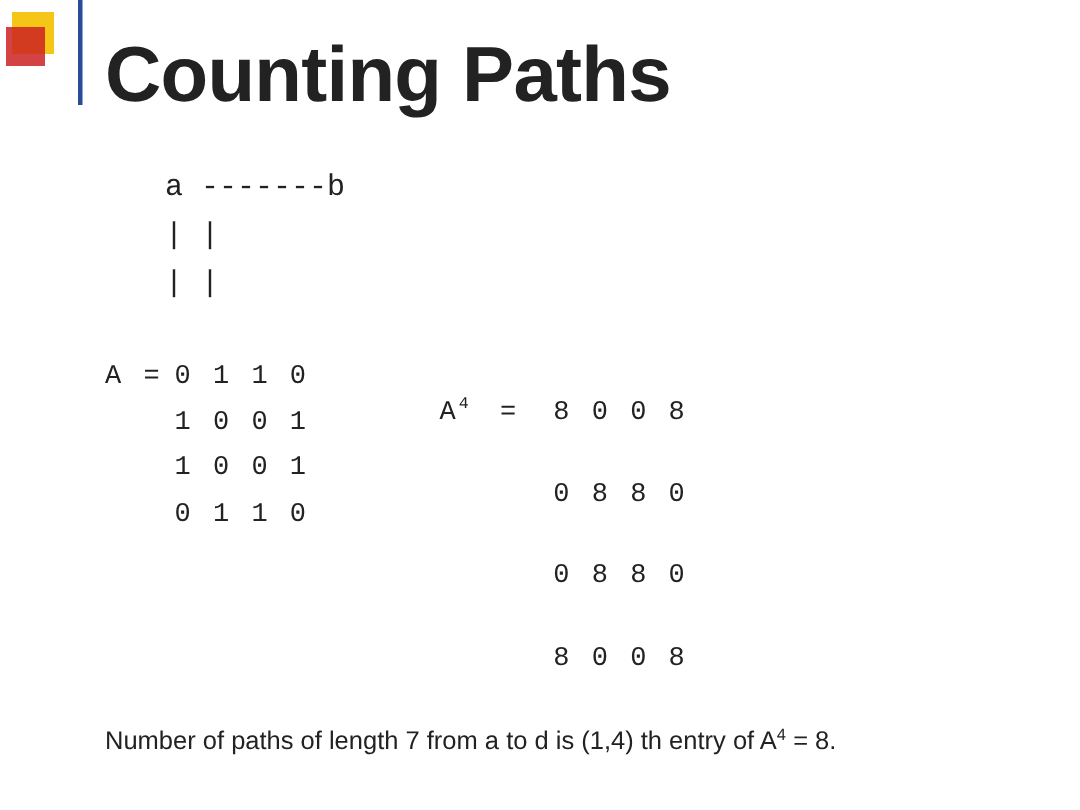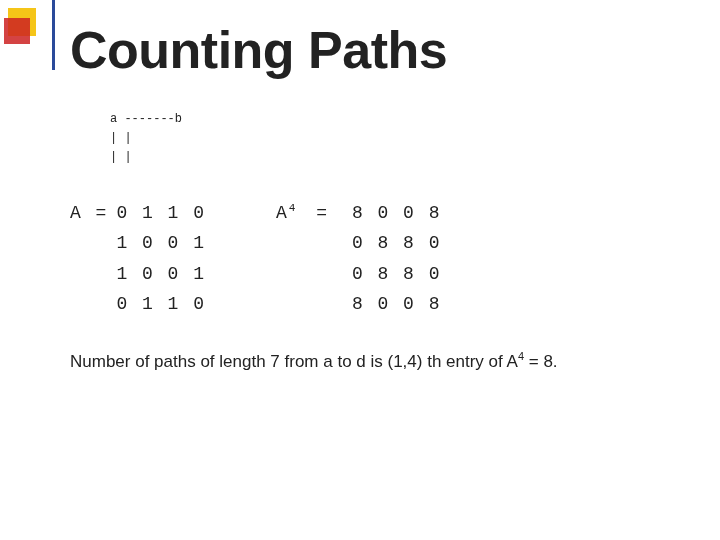--- a/index.html
+++ b/index.html
@@ -67,48 +67,49 @@
       font-weight: bold;
       color: #222222;
       margin-bottom: 30px;
       letter-spacing: -0.5px;
     }
 
     .graph-section {
       margin-left: 40px;
       margin-bottom: 30px;
       font-family: 'Courier New', Courier, monospace;
-      font-size: 12px;
+      font-size: 20px;
       color: #222;
       line-height: 1.6;
     }
 
     .matrix-section {
       display: flex;
       align-items: flex-start;
       margin-bottom: 30px;
       font-family: 'Courier New', Courier, monospace;
       font-size: 18px;
       color: #222;
       gap: 0;
     }
 
     .matrix-A {
-      margin-right: 30px;
+      margin-right: 47px;
       font-family: Liberation Mono, monospace;
     }
 
     .matrix-row {
       line-height: 1.7;
       letter-spacing: 2px;
     }
 
     .matrix-A4 .matrix-row {
       line-height: 1.7;
       letter-spacing: 2px;
+      margin-top: 24px;
     }
 
     .footer-text {
       font-size: 17px;
       color: #222;
       margin-top: 10px;
     }
 
     sup {
       font-size: 11px;

